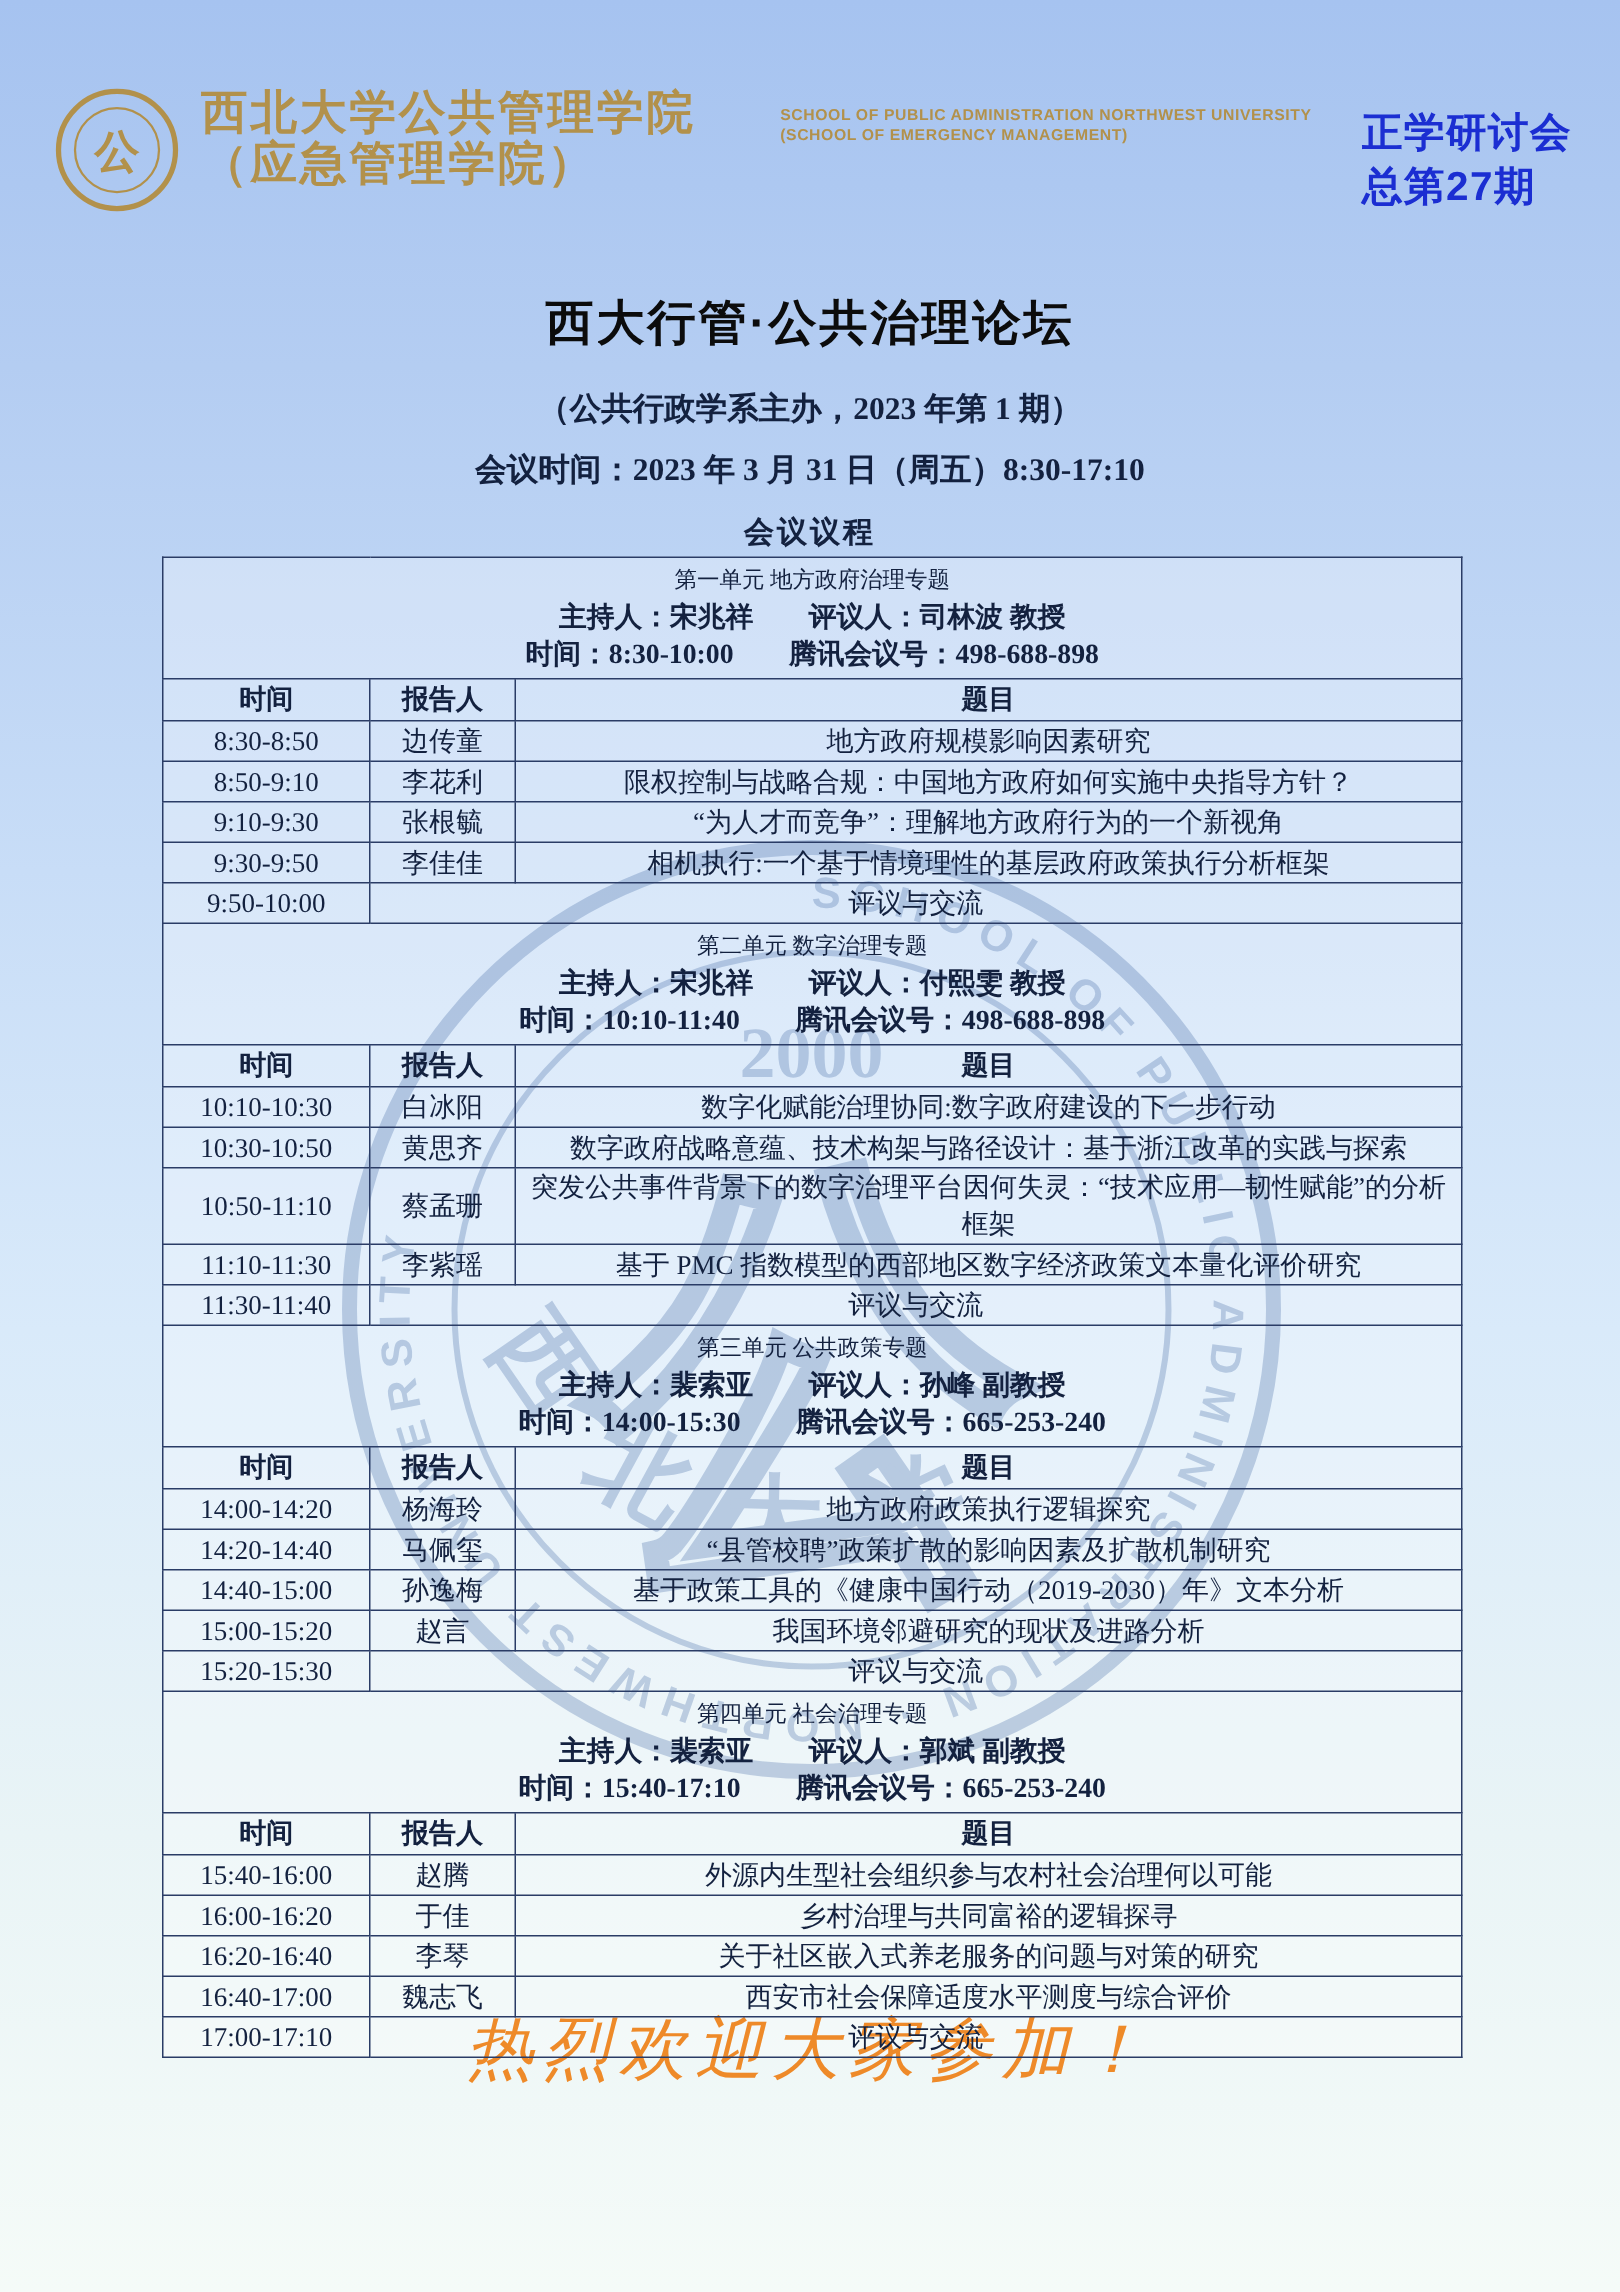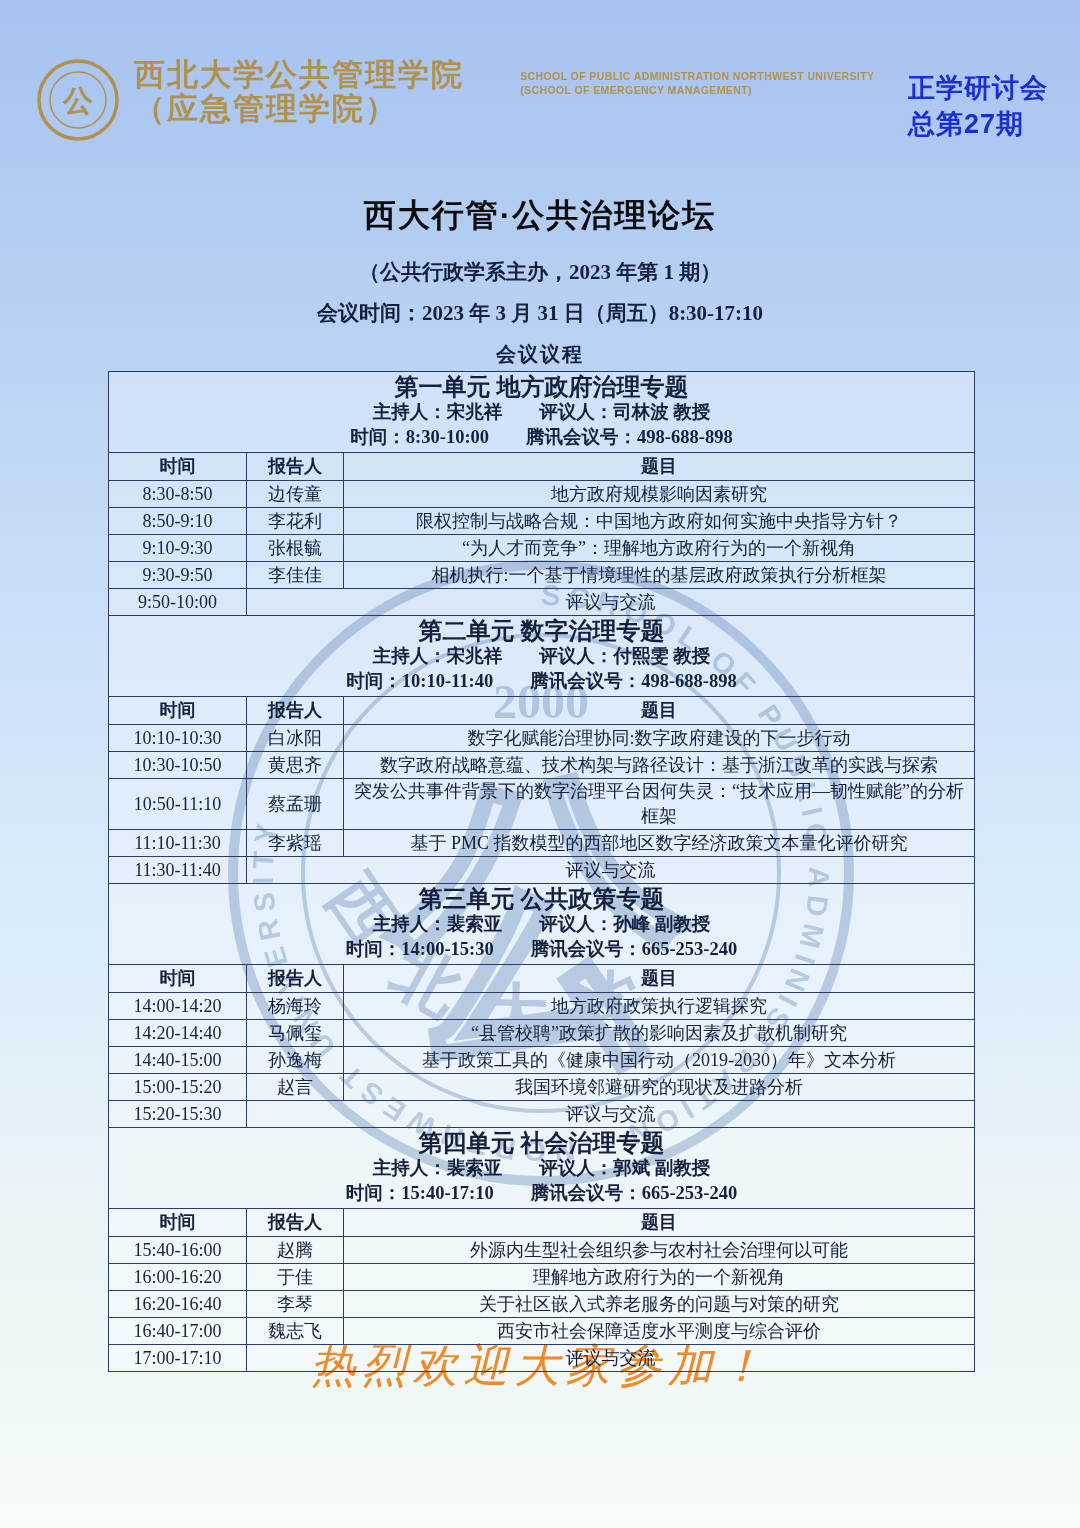--- a/index.html
+++ b/index.html
@@ -23,21 +23,21 @@
   .time-line{top:299px;font-size:21px;font-weight:bold;}
   .agenda-heading{top:341px;font-size:20px;font-weight:bold;letter-spacing:2px;}
 
   .table-wrap{position:absolute;top:371px;left:108px;width:866px;}
   .table-overlay{position:absolute;inset:0;background:rgba(255,255,255,0.30);z-index:0;}
   .watermark{position:absolute;top:182px;left:50%;transform:translateX(-50%);z-index:1;opacity:0.30;}
   table.agenda{position:relative;z-index:2;border-collapse:collapse;width:866px;table-layout:fixed;}
   table.agenda td{border:1.6px solid #2a3c66;text-align:center;font-size:18px;padding:0 4px;
                   height:26px;line-height:25px;word-break:break-all;}
   tr.session-band td{height:76px;padding:2px 4px;}
-  .session-title{font-size:24px;font-weight:bold;line-height:25px;}
+  .session-title{font-size:15px;font-weight:normal;line-height:25px;}
   .session-line{font-size:18.5px;font-weight:600;line-height:25px;text-align:center;}
   tr.cols-header td{height:27px;font-weight:600;}
   td.time-cell{font-family:"Liberation Serif","DejaVu Serif",serif;}
 
   .welcome{top:1336px;font-size:45px;font-weight:normal;font-style:italic;color:#ee8a29;
            letter-spacing:6px;}
 </style>
 </head>
 <body>
 
@@ -219,21 +219,21 @@
         <td>题目</td>
       </tr>
       <tr>
         <td class="time-cell">15:40-16:00</td>
         <td>赵腾</td>
         <td>外源内生型社会组织参与农村社会治理何以可能</td>
       </tr>
       <tr>
         <td class="time-cell">16:00-16:20</td>
         <td>于佳</td>
-        <td>理解地方政府行为的一个新视角</td>
+        <td>乡村治理与共同富裕的逻辑探寻</td>
       </tr>
       <tr>
         <td class="time-cell">16:20-16:40</td>
         <td>李琴</td>
         <td>关于社区嵌入式养老服务的问题与对策的研究</td>
       </tr>
       <tr>
         <td class="time-cell">16:40-17:00</td>
         <td>魏志飞</td>
         <td>西安市社会保障适度水平测度与综合评价</td>

